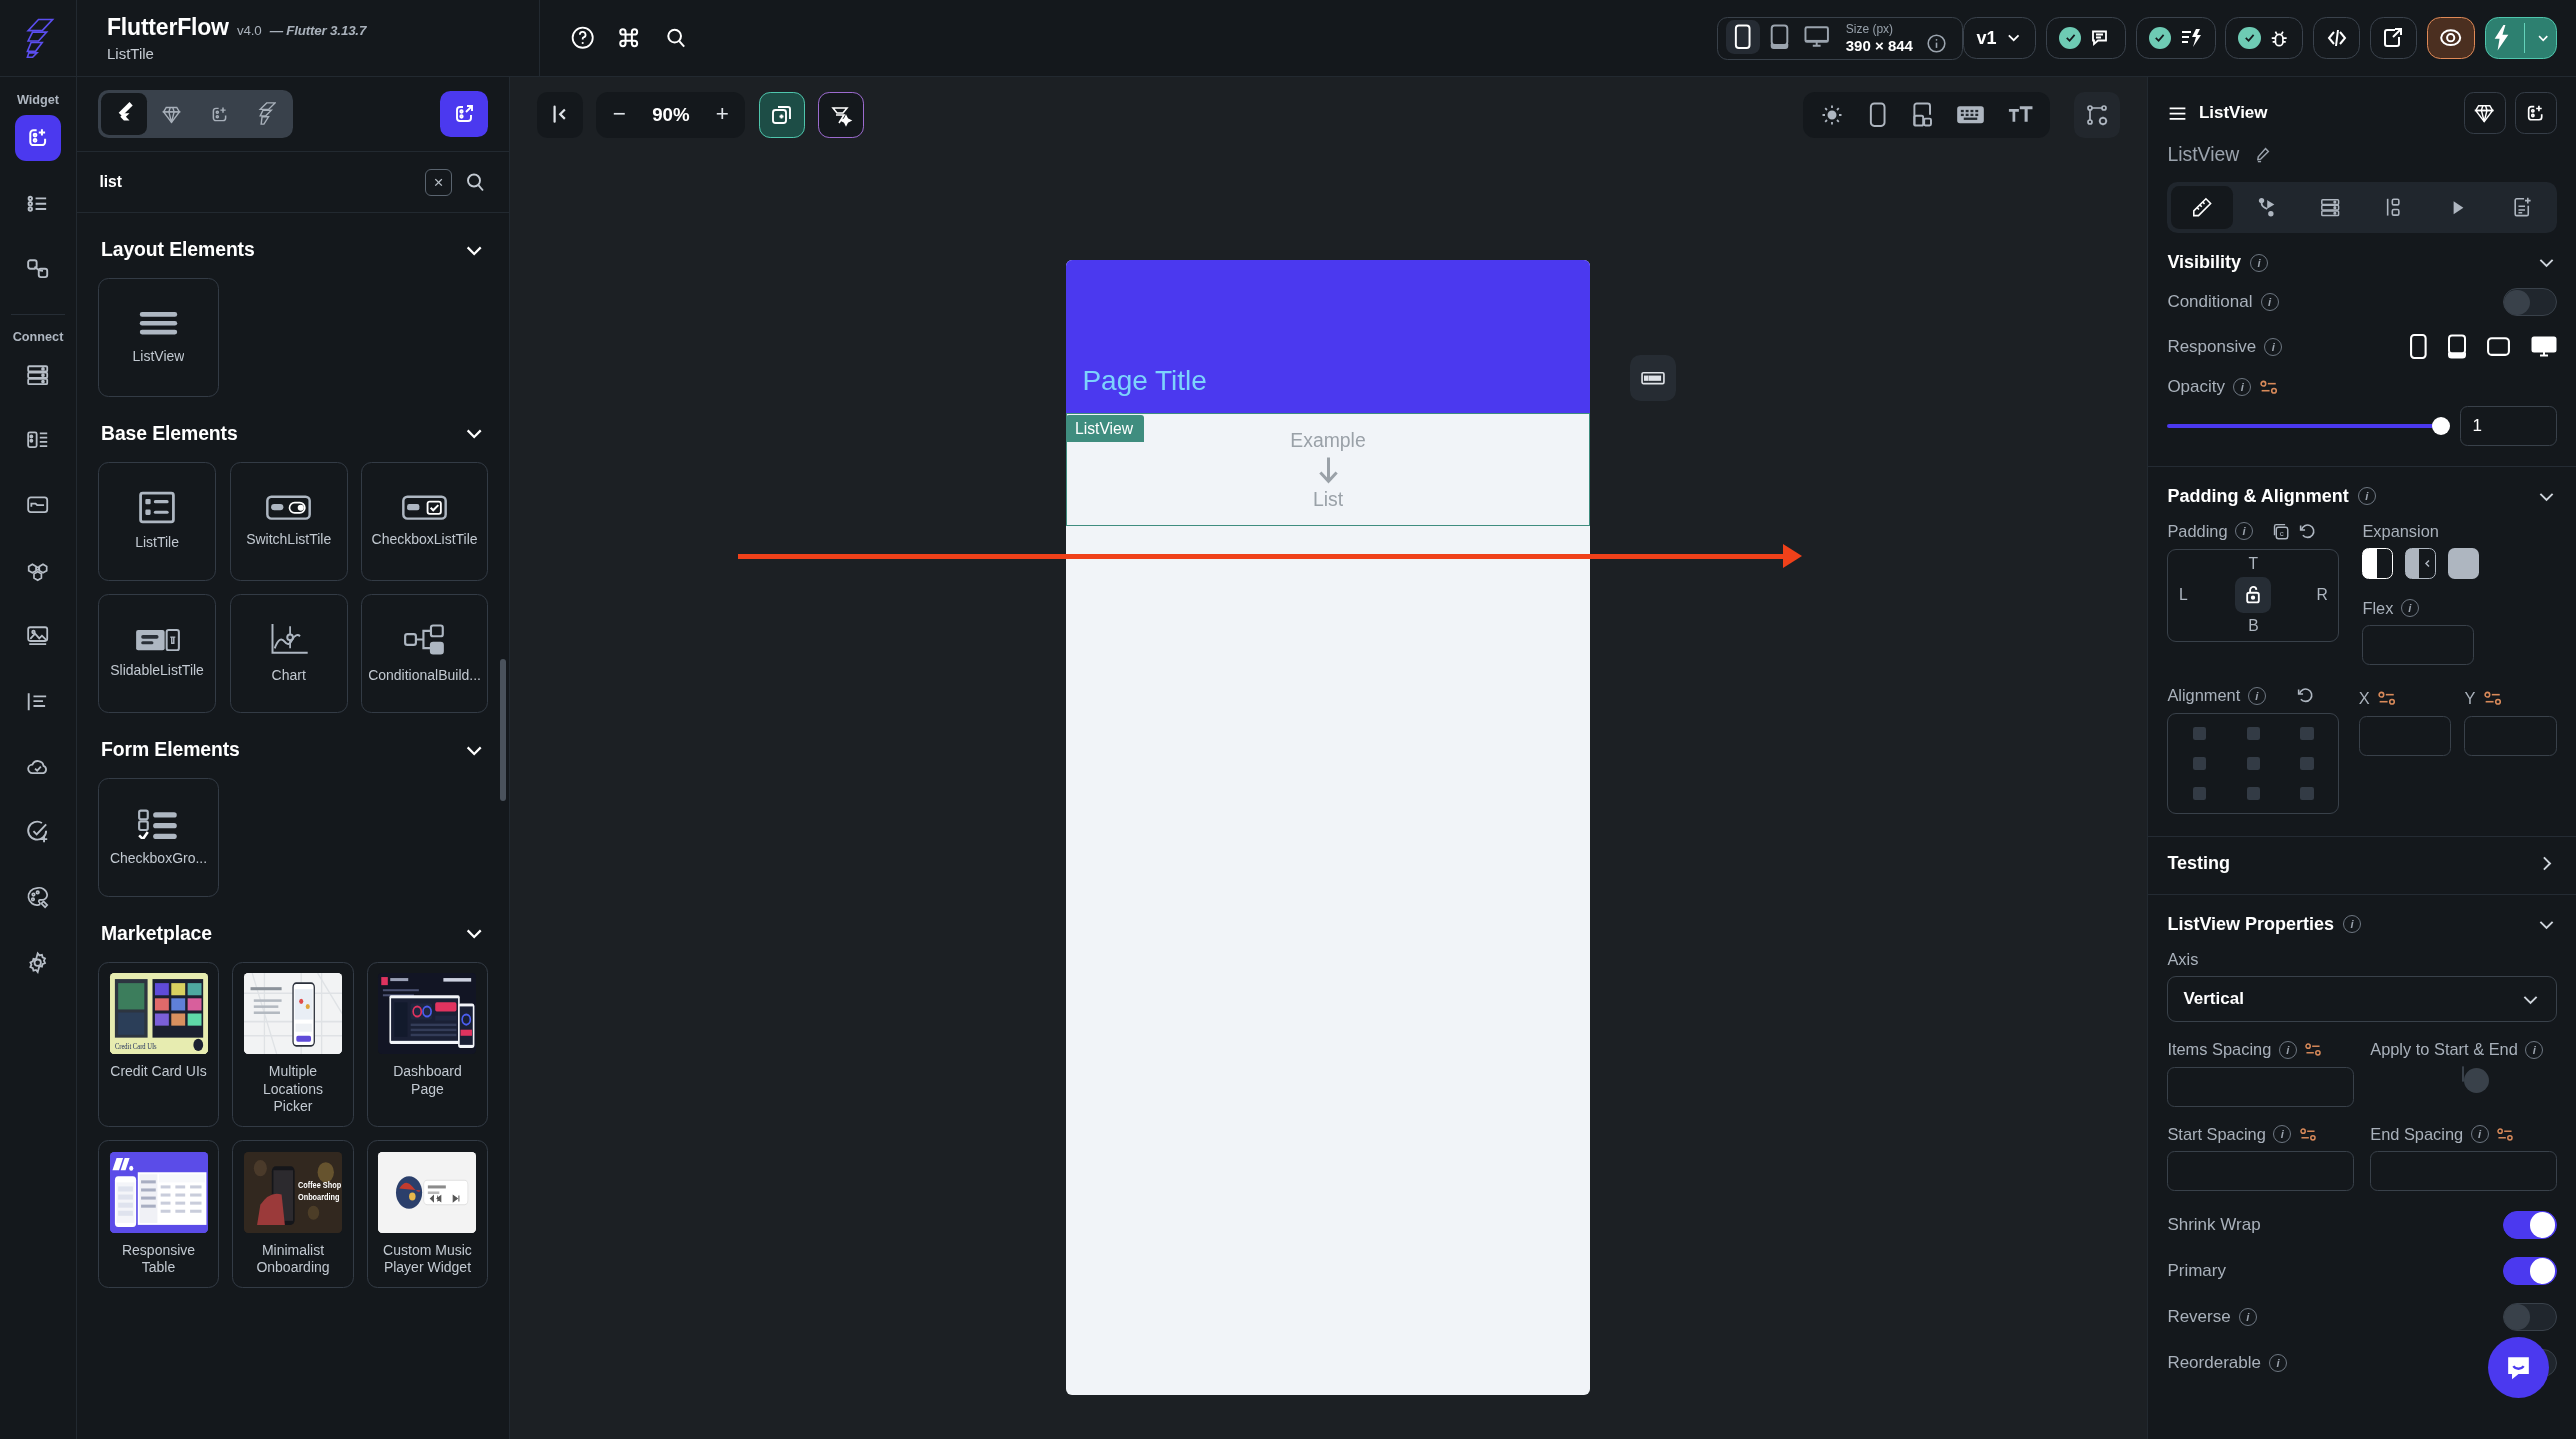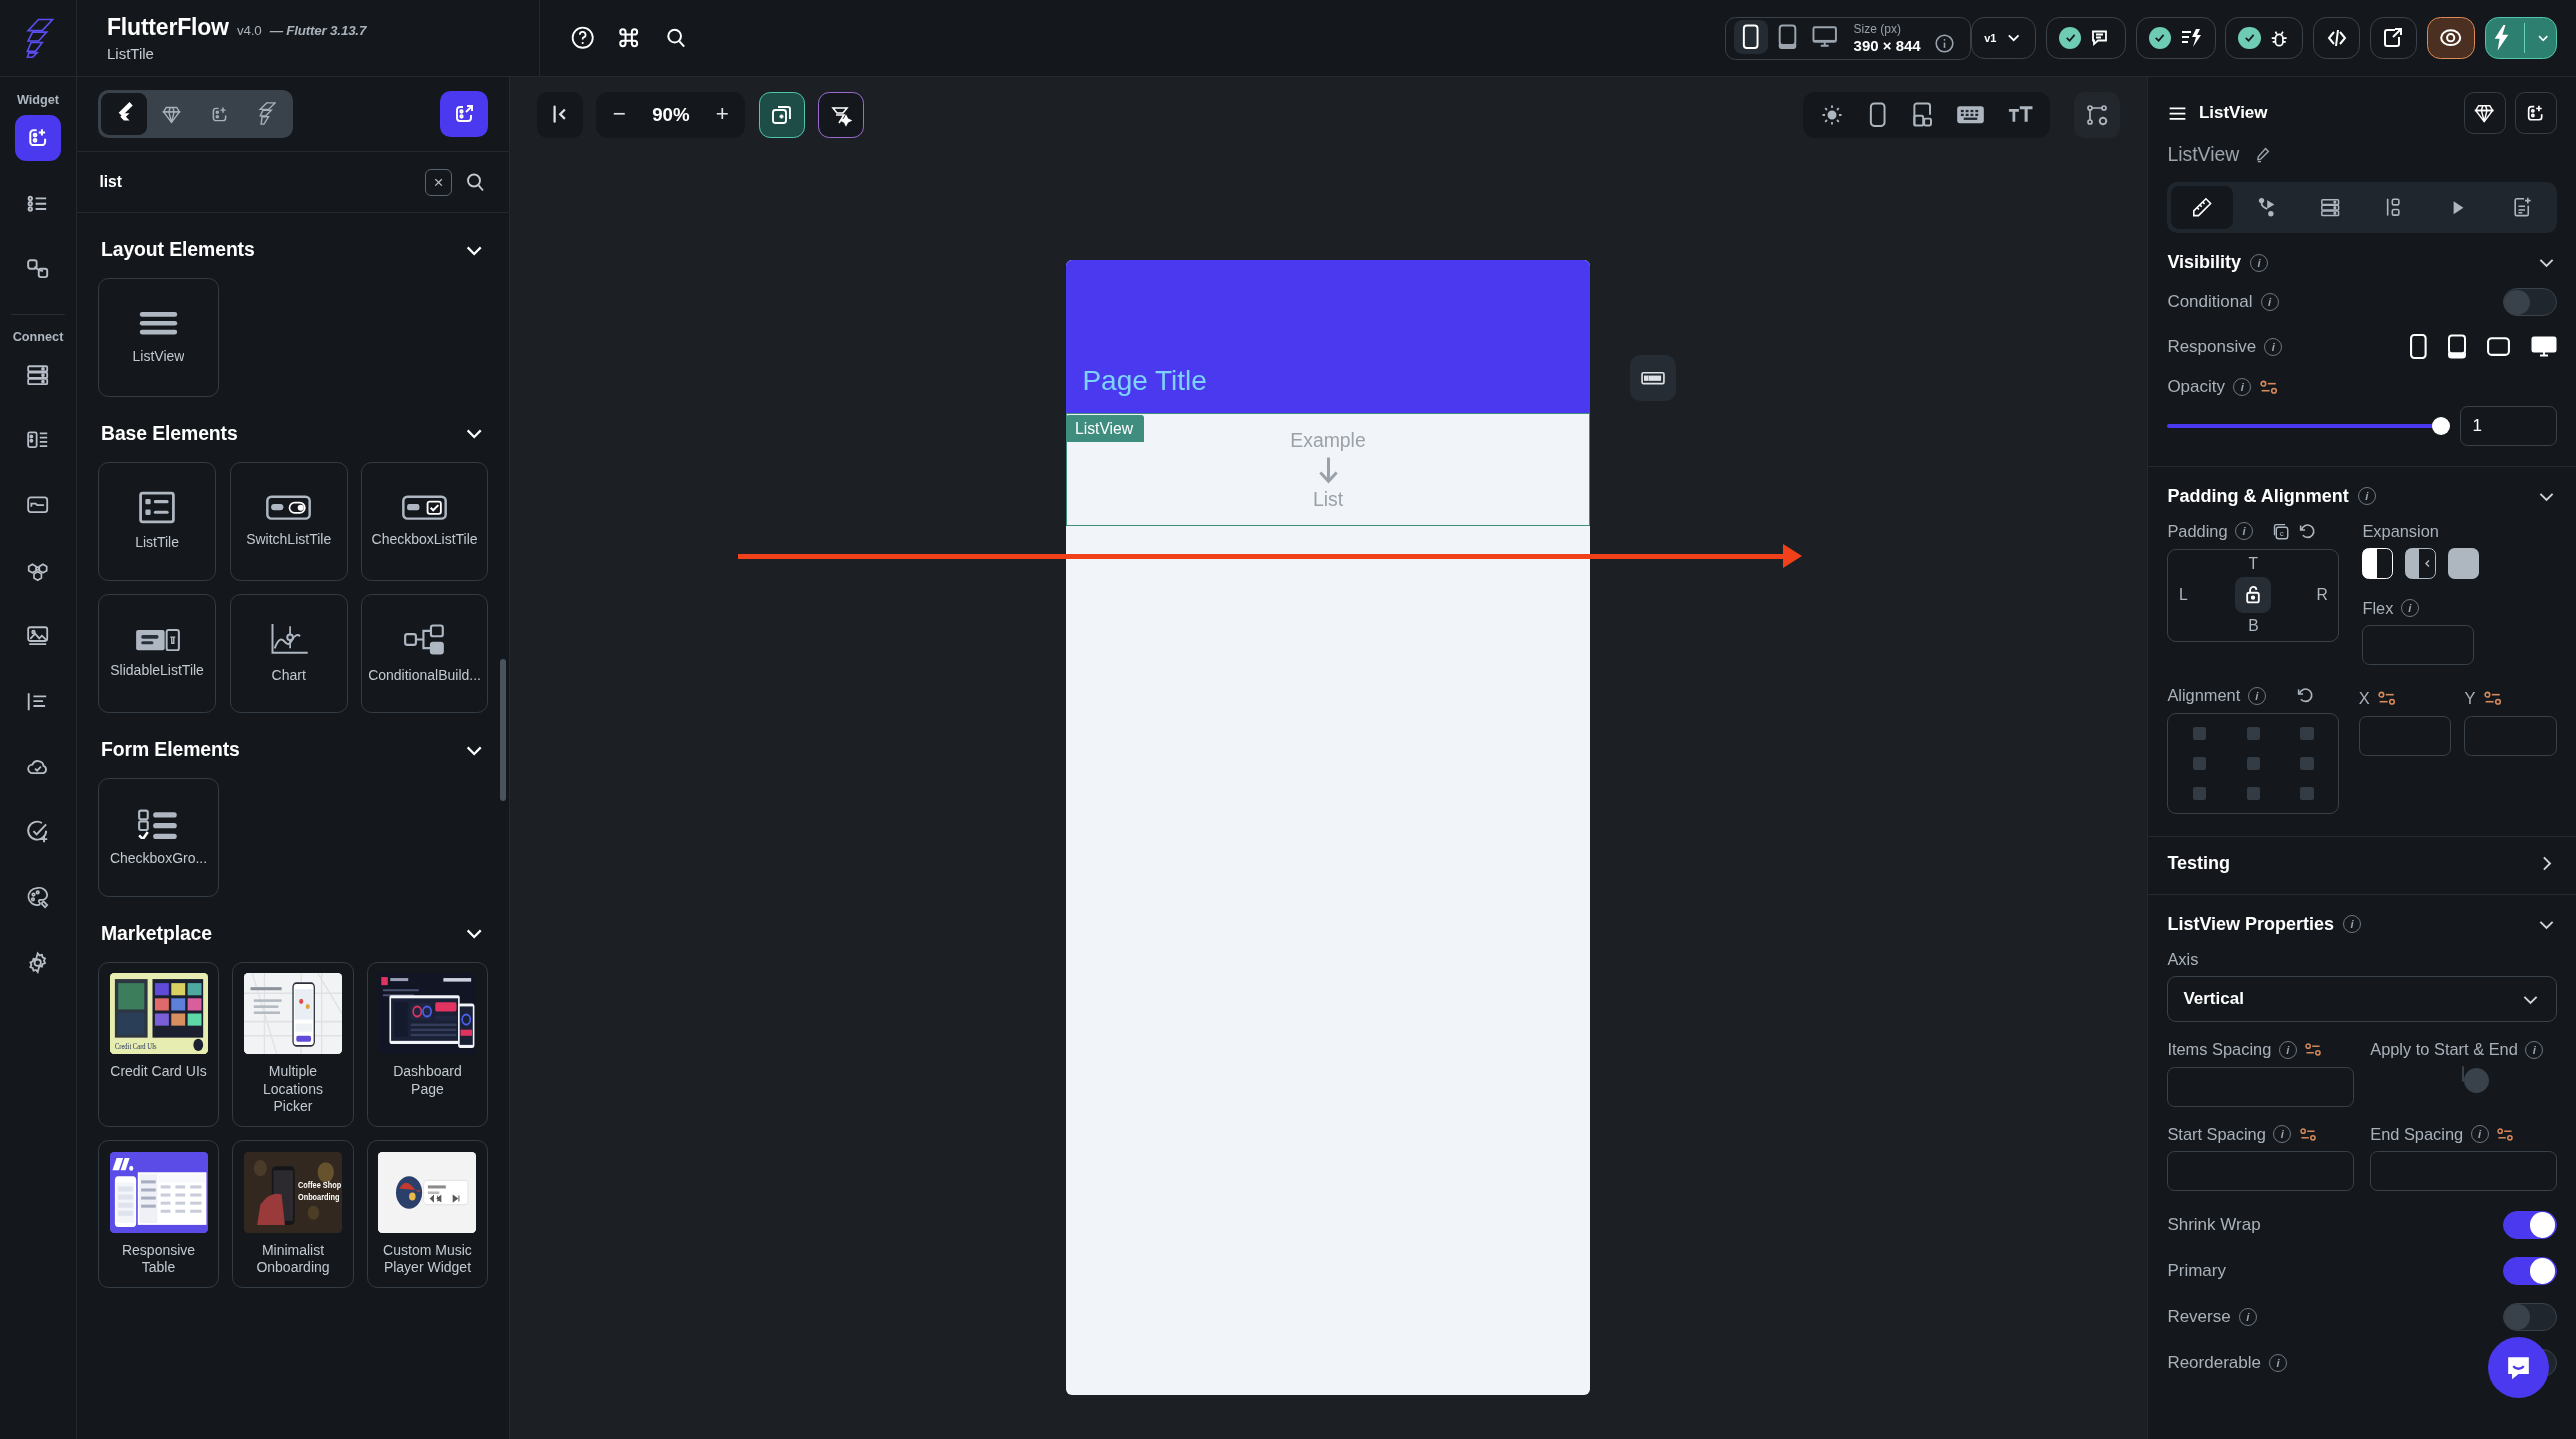--- a/index.html
+++ b/index.html
@@ -50,21 +50,21 @@
   .size-label .v { font-size: 15px; font-weight: bold; color: #fff; }
   .size-info { margin: 0 7.5px 0 10.5px; }
 
   .tb-right { display: flex; align-items: center; gap: 9.7px; padding-right: 19.4px; }
   .pill {
     border: 0.7px solid #3a424c; border-radius: 13.4px;
     height: 42px; min-width: 42px; padding: 0 10.5px;
     display: flex; align-items: center; justify-content: center; gap: 6px;
   }
   .pill.wide { padding: 0 12px; gap: 7.5px; }
-  .pill .vlabel { font-size: 11px; font-weight: 600; }
+  .pill .vlabel { font-size: 18px; font-weight: 600; }
   .check-dot {
     width: 22.4px; height: 22.4px; border-radius: 50%;
     background: #6ecbb4; display: flex; align-items: center; justify-content: center;
   }
   .pill.orange { border-color: #e08a57; background: #4b2f20; }
   .pill.teal {
     background: #2d8070; border: 0.7px solid #4fc6ad; padding: 0;
     width: 72px; display: flex; align-items: center; justify-content: space-between;
   }
   .pill.teal .bolt { flex: 1; display: flex; align-items: center; justify-content: center; }

